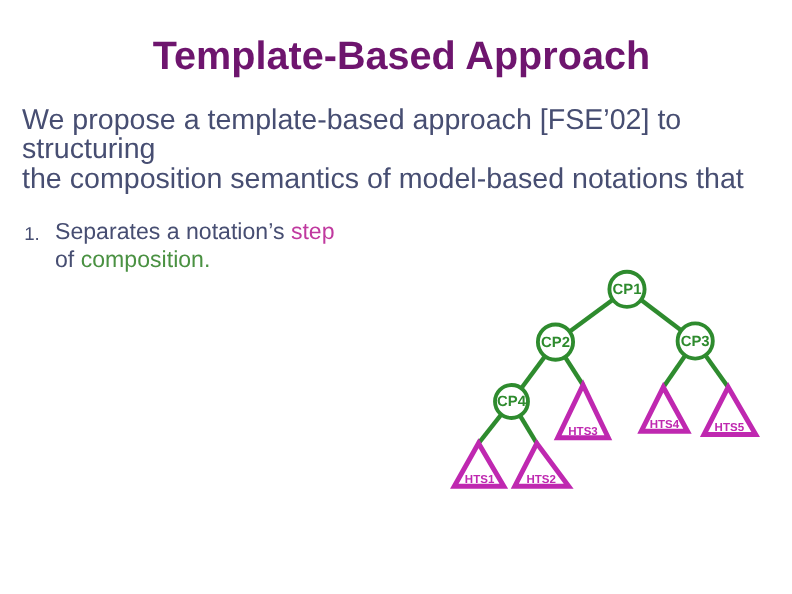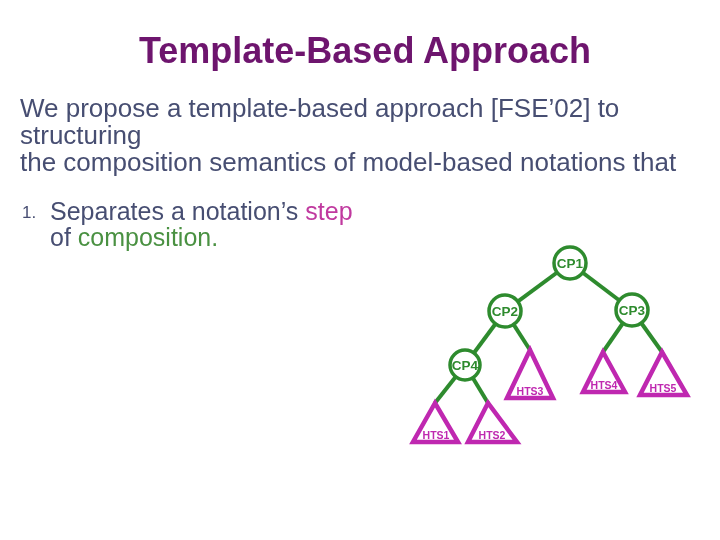--- a/index.html
+++ b/index.html
@@ -32,21 +32,21 @@
     color: var(--body, #474e72);
   }
   .list-number {
     font-size: 17px;
     line-height: 26px;
     width: 28px;
     flex: 0 0 28px;
     padding-top: 2px;
   }
   .list-lines {
-    font-size: 25px;
+    font-size: 21px;
     line-height: 26px;
   }
   .seg-magenta { color: var(--magenta, #c0399f); }
   .seg-green  { color: var(--green, #4a9142); text-align: right; }
   .tree {
     position: absolute;
     left: 400px;
     top: 240px;
   }
   .tree text {

